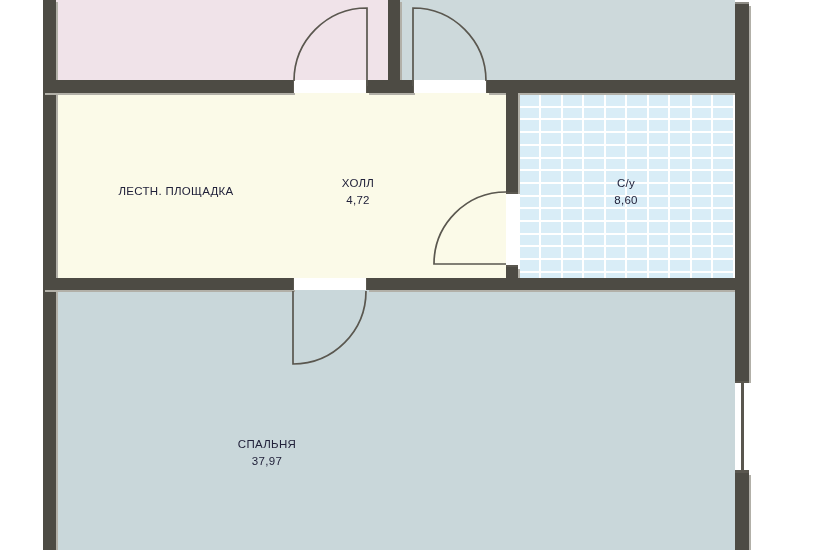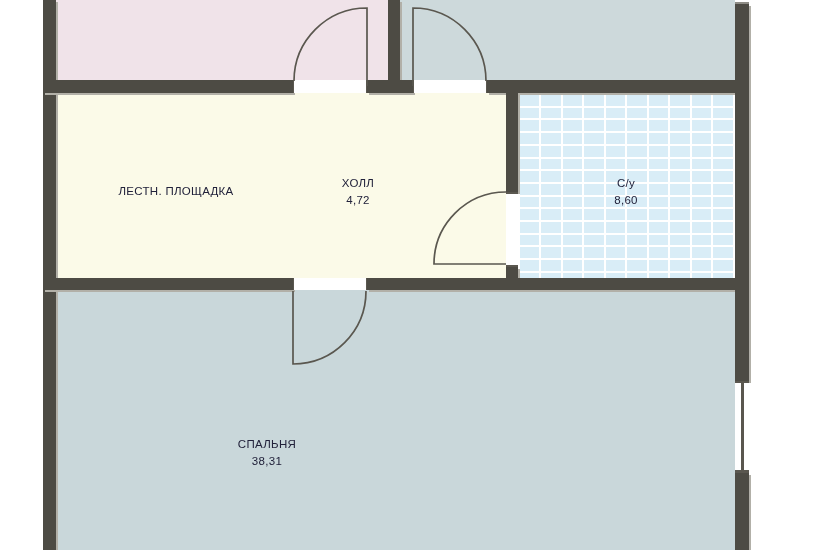--- a/index.html
+++ b/index.html
@@ -81,21 +81,21 @@
   <div class="room-label" style="left:358px; top:192px;">
     <div>ХОЛЛ</div>
     <div>4,72</div>
   </div>
   <div class="room-label" style="left:626px; top:192px;text-align:center;">
     <div>С/у</div>
     <div>8,60</div>
   </div>
   <div class="room-label" style="left:267px; top:453px;">
     <div>СПАЛЬНЯ</div>
-    <div>38,31</div>
+    <div>37,97</div>
   </div>
 
   <svg id="door-overlay" width="825" height="550" viewBox="0 0 825 550">
     <path d="M367,86 L367,8 A73,73 0 0 0 294,81"></path>
     <path d="M413,86 L413,8 A73,73 0 0 1 486,81"></path>
     <path d="M506,264 L434,264 A72,72 0 0 1 506,192"></path>
     <path d="M293,291 L293,364 A73,73 0 0 0 366,291"></path>
   </svg>
 
 </div>

